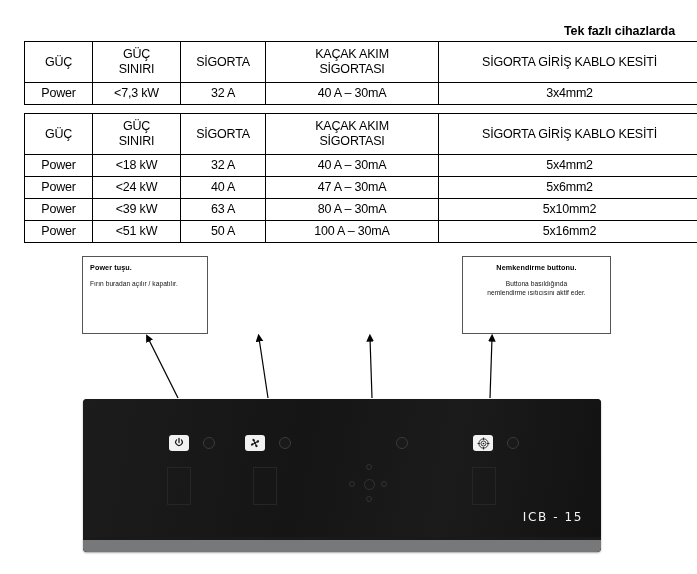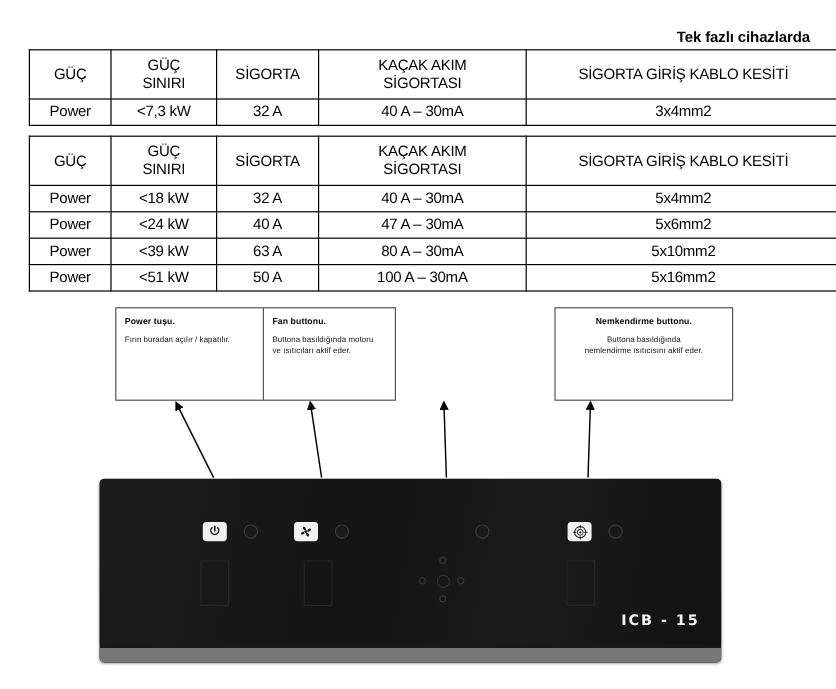--- a/index.html
+++ b/index.html
@@ -58,21 +58,21 @@
   .callouts { position: absolute; left: 82px; top: 256px; width: 530px; height: 84px; }
   .callout {
     position: absolute;
     top: 0;
     height: 78px;
     border: 1px solid #555555;
     background: #ffffff;
     box-sizing: border-box;
     padding: 6px 7px 4px 7px;
   }
-  #callout-power       { left: 14px;   width: 126px; }
+  #callout-power       { left: 0px;   width: 126px; }
   #callout-fan         { left: 137px; width: 111px; }
   #callout-thermostat  { left: 255px; width: 118px; }
   #callout-humidifier  { left: 380px; width: 149px; text-align: center; }
 
   .callout-title {
     font-size: 7.2px;
     font-weight: bold;
     line-height: 10px;
     margin-bottom: 6px;
     letter-spacing: 0.1px;
@@ -182,21 +182,21 @@
   .knob-down   { width: 6px; height: 6px; left: 18px; top: 33px; }
   .knob-left   { width: 6px; height: 6px; left: 1px;  top: 18px; }
   .knob-right  { width: 6px; height: 6px; left: 33px; top: 18px; }
 
   #panel-logo {
     position: absolute;
     right: 18px;
     bottom: 28px;
     font-family: "DejaVu Sans", sans-serif;
     font-size: 12px;
-    font-weight: bold;
+    font-weight: normal;
     letter-spacing: 1.6px;
     color: #f4f4f4;
   }
 </style>
 </head>
 <body>
 
 <div class="table-block" id="table-block-1">
   <div class="table-caption">Tek fazlı cihazlarda</div>
   <table class="spec-table">
@@ -287,27 +287,20 @@
 
 <div class="callouts">
 
   <div class="callout" id="callout-power">
     <div class="callout-title">Power tuşu.</div>
     <div class="callout-body">
       <div>Fırın buradan açılır / kapatılır.</div>
     </div>
   </div>
 
-  <div class="callout" id="callout-fan">
-    <div class="callout-title">Fan buttonu.</div>
-    <div class="callout-body">
-      <div>Buttona basıldığında motoru</div>
-      <div>ve ısıtıcıları aktif eder.</div>
-    </div>
-  </div>
 
 
   <div class="callout" id="callout-humidifier">
     <div class="callout-title">Nemkendirme buttonu.</div>
     <div class="callout-body">
       <div>Buttona basıldığında</div>
       <div>nemlendirme ısıtıcısını aktif eder.</div>
     </div>
   </div>
 

